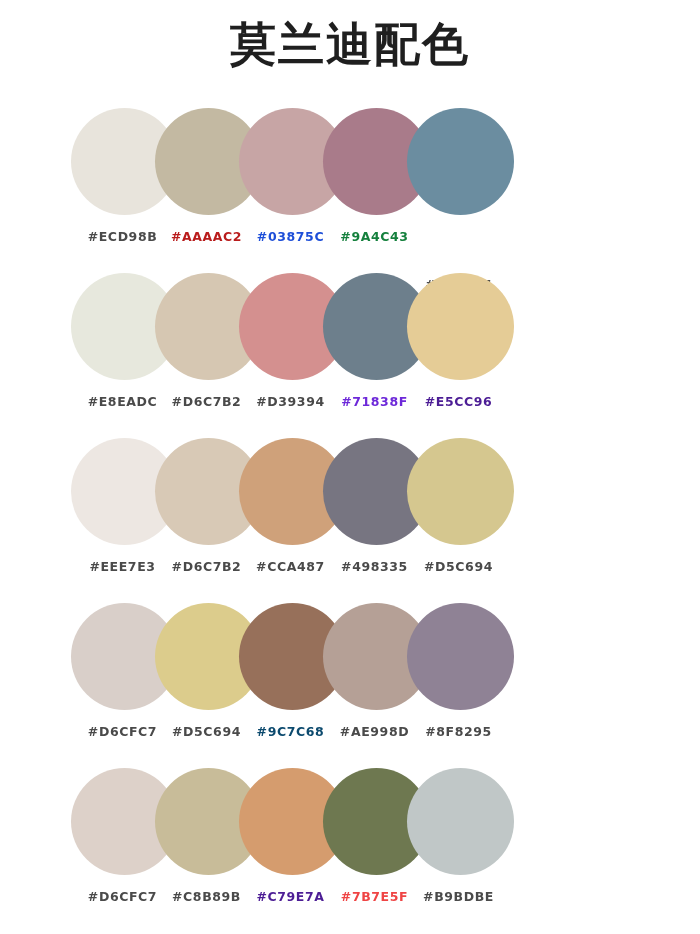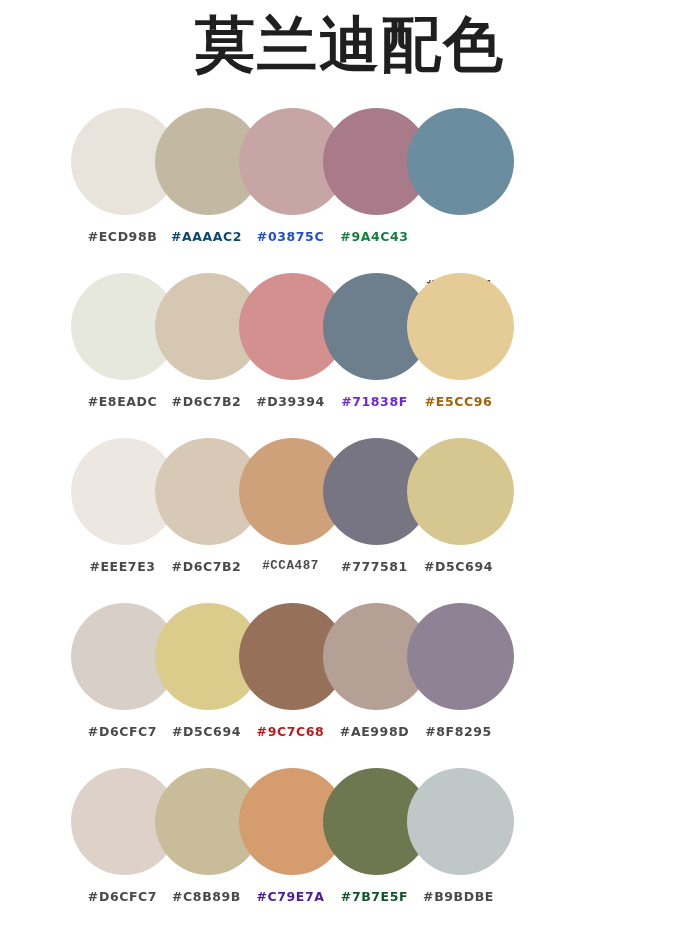--- a/index.html
+++ b/index.html
@@ -19,21 +19,21 @@
     height: 934px;
     background: #ffffff;
   }
   .poster-title {
     position: absolute;
     top: 16px;
     left: 0;
     width: 700px;
     text-align: center;
     font-family: "DejaVu Sans", "Liberation Sans", sans-serif;
-    font-size: 60px;
+    font-size: 46px;
     font-weight: bold;
     letter-spacing: 2px;
     color: #1f1f1f;
     line-height: 56px;
     white-space: nowrap;
   }
   .rows {
     position: absolute;
     top: 108px;
     left: 0;
@@ -98,89 +98,89 @@
     <div class="palette-row">
       <div class="swatch-strip">
         <div class="swatch i0" style="background-color: rgb(232, 228, 220);"></div>
         <div class="swatch i1" style="background-color: rgb(195, 185, 162);"></div>
         <div class="swatch i2" style="background-color: rgb(199, 165, 165);"></div>
         <div class="swatch i3" style="background-color: rgb(169, 123, 138);"></div>
         <div class="swatch i4" style="background-color: rgb(107, 141, 160);"></div>
       </div>
       <div class="label-strip">
         <div class="swatch-label i0" style="color: rgb(74, 74, 74);">#ECD98B</div>
-        <div class="swatch-label i1" style="color: #0c4a6e;">#AAAAC2</div>
+        <div class="swatch-label i1" style="color: #b91c1c;">#AAAAC2</div>
         <div class="swatch-label i2" style="color: #1d4ed8;">#03875C</div>
         <div class="swatch-label i3" style="color: #15803d;">#9A4C43</div>
         <div class="swatch-label i4" style="color: rgb(74, 74, 74); margin-top: 48px;">#4E3227</div>
       </div>
     </div>
 
     <div class="palette-row">
       <div class="swatch-strip">
         <div class="swatch i0" style="background-color: rgb(231, 232, 221);"></div>
         <div class="swatch i1" style="background-color: rgb(214, 199, 178);"></div>
         <div class="swatch i2" style="background-color: rgb(212, 144, 143);"></div>
         <div class="swatch i3" style="background-color: rgb(109, 127, 140);"></div>
         <div class="swatch i4" style="background-color: rgb(229, 204, 150);"></div>
       </div>
       <div class="label-strip">
         <div class="swatch-label i0" style="color: rgb(74, 74, 74);">#E8EADC</div>
         <div class="swatch-label i1" style="color: rgb(74, 74, 74);">#D6C7B2</div>
         <div class="swatch-label i2" style="color: rgb(74, 74, 74);">#D39394</div>
         <div class="swatch-label i3" style="color: #6d28d9;">#71838F</div>
-        <div class="swatch-label i4" style="color: #a16207;">#E5CC96</div>
+        <div class="swatch-label i4" style="color: #4c1d95;">#E5CC96</div>
       </div>
     </div>
 
     <div class="palette-row">
       <div class="swatch-strip">
         <div class="swatch i0" style="background-color: rgb(237, 231, 226);"></div>
         <div class="swatch i1" style="background-color: rgb(216, 201, 182);"></div>
         <div class="swatch i2" style="background-color: rgb(207, 161, 122);"></div>
         <div class="swatch i3" style="background-color: rgb(119, 117, 129);"></div>
         <div class="swatch i4" style="background-color: rgb(213, 199, 143);"></div>
       </div>
       <div class="label-strip">
         <div class="swatch-label i0" style="color: rgb(74, 74, 74);">#EEE7E3</div>
         <div class="swatch-label i1" style="color: rgb(74, 74, 74);">#D6C7B2</div>
-        <div class="swatch-label i2" style="color: rgb(74, 74, 74); font-family: Liberation Mono, monospace;">#CCA487</div>
-        <div class="swatch-label i3" style="color: rgb(74, 74, 74);">#777581</div>
+        <div class="swatch-label i2" style="color: rgb(74, 74, 74);">#CCA487</div>
+        <div class="swatch-label i3" style="color: rgb(74, 74, 74);">#498335</div>
         <div class="swatch-label i4" style="color: rgb(74, 74, 74);">#D5C694</div>
       </div>
     </div>
 
     <div class="palette-row">
       <div class="swatch-strip">
         <div class="swatch i0" style="background-color: rgb(217, 207, 201);"></div>
         <div class="swatch i1" style="background-color: rgb(220, 204, 140);"></div>
         <div class="swatch i2" style="background-color: rgb(151, 112, 90);"></div>
         <div class="swatch i3" style="background-color: rgb(181, 160, 150);"></div>
         <div class="swatch i4" style="background-color: rgb(143, 130, 149);"></div>
       </div>
       <div class="label-strip">
         <div class="swatch-label i0" style="color: rgb(74, 74, 74);">#D6CFC7</div>
         <div class="swatch-label i1" style="color: rgb(74, 74, 74);">#D5C694</div>
-        <div class="swatch-label i2" style="color: #b91c1c;">#9C7C68</div>
+        <div class="swatch-label i2" style="color: #0c4a6e;">#9C7C68</div>
         <div class="swatch-label i3" style="color: rgb(74, 74, 74);">#AE998D</div>
         <div class="swatch-label i4" style="color: rgb(74, 74, 74);">#8F8295</div>
       </div>
     </div>
 
     <div class="palette-row">
       <div class="swatch-strip">
         <div class="swatch i0" style="background-color: rgb(221, 209, 201);"></div>
         <div class="swatch i1" style="background-color: rgb(200, 188, 153);"></div>
         <div class="swatch i2" style="background-color: rgb(213, 156, 110);"></div>
         <div class="swatch i3" style="background-color: rgb(110, 120, 80);"></div>
         <div class="swatch i4" style="background-color: rgb(192, 199, 199);"></div>
       </div>
       <div class="label-strip">
         <div class="swatch-label i0" style="color: rgb(74, 74, 74);">#D6CFC7</div>
         <div class="swatch-label i1" style="color: rgb(74, 74, 74);">#C8B89B</div>
         <div class="swatch-label i2" style="color: #4c1d95;">#C79E7A</div>
-        <div class="swatch-label i3" style="color: #14532d;">#7B7E5F</div>
+        <div class="swatch-label i3" style="color: #ef4444;">#7B7E5F</div>
         <div class="swatch-label i4" style="color: rgb(74, 74, 74);">#B9BDBE</div>
       </div>
     </div>
 
   </div>
 </div>
 
 </body></html>

